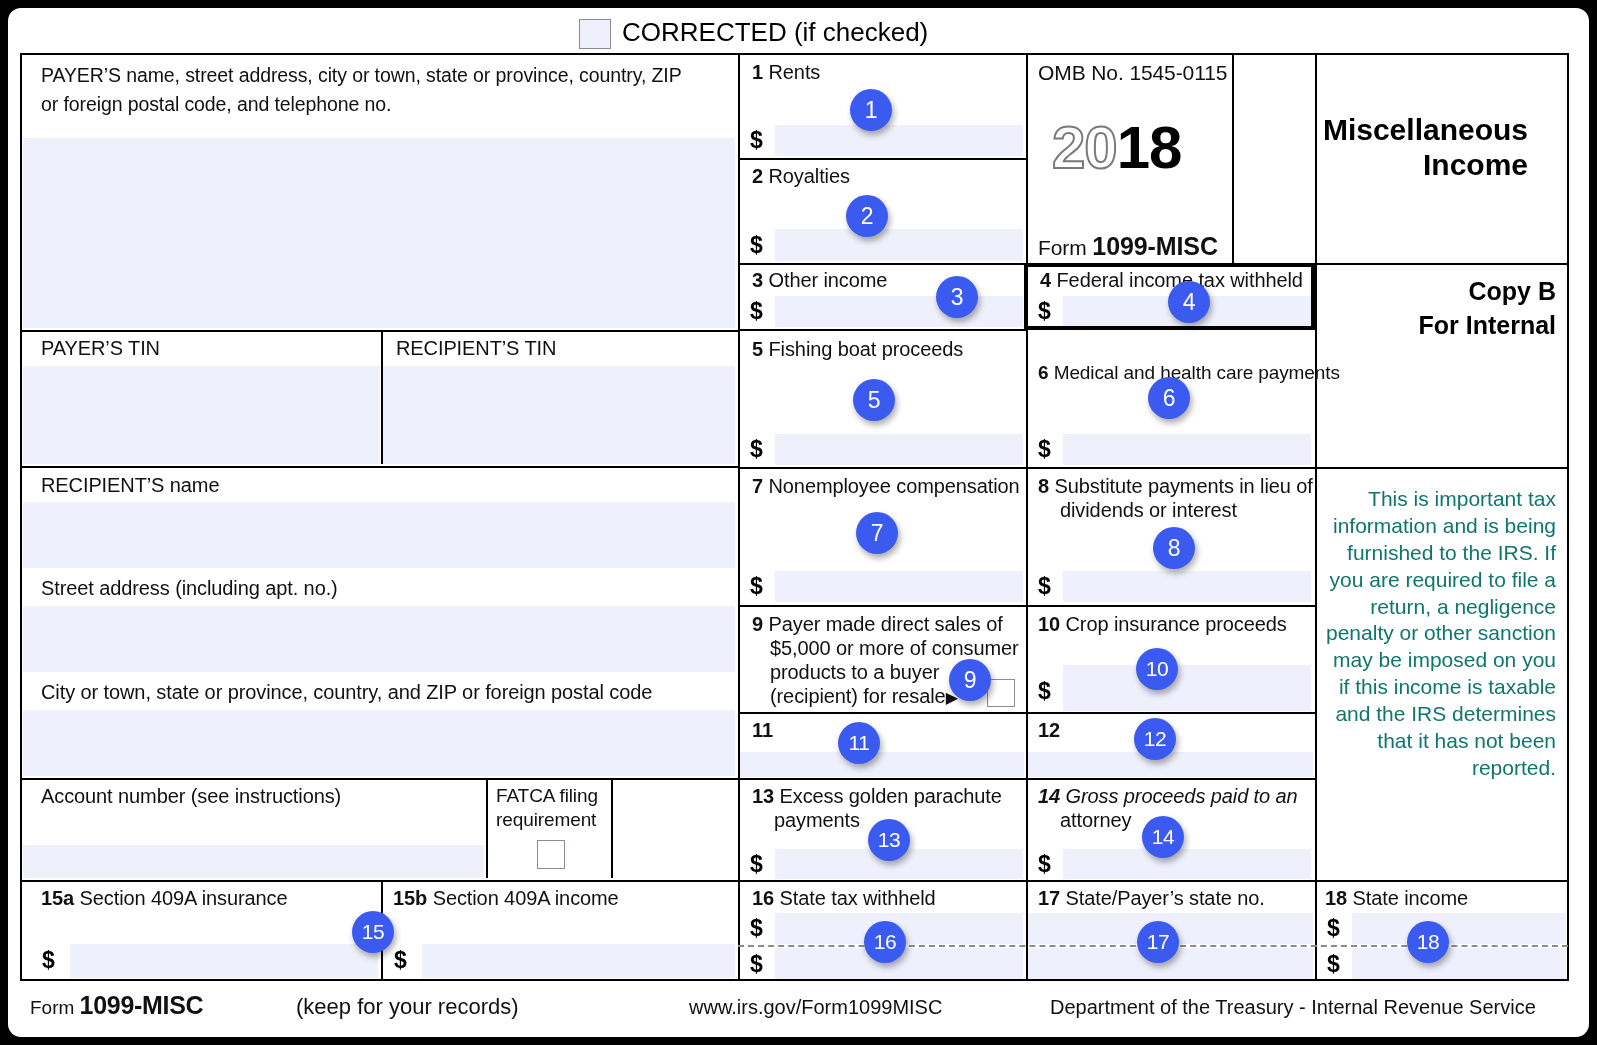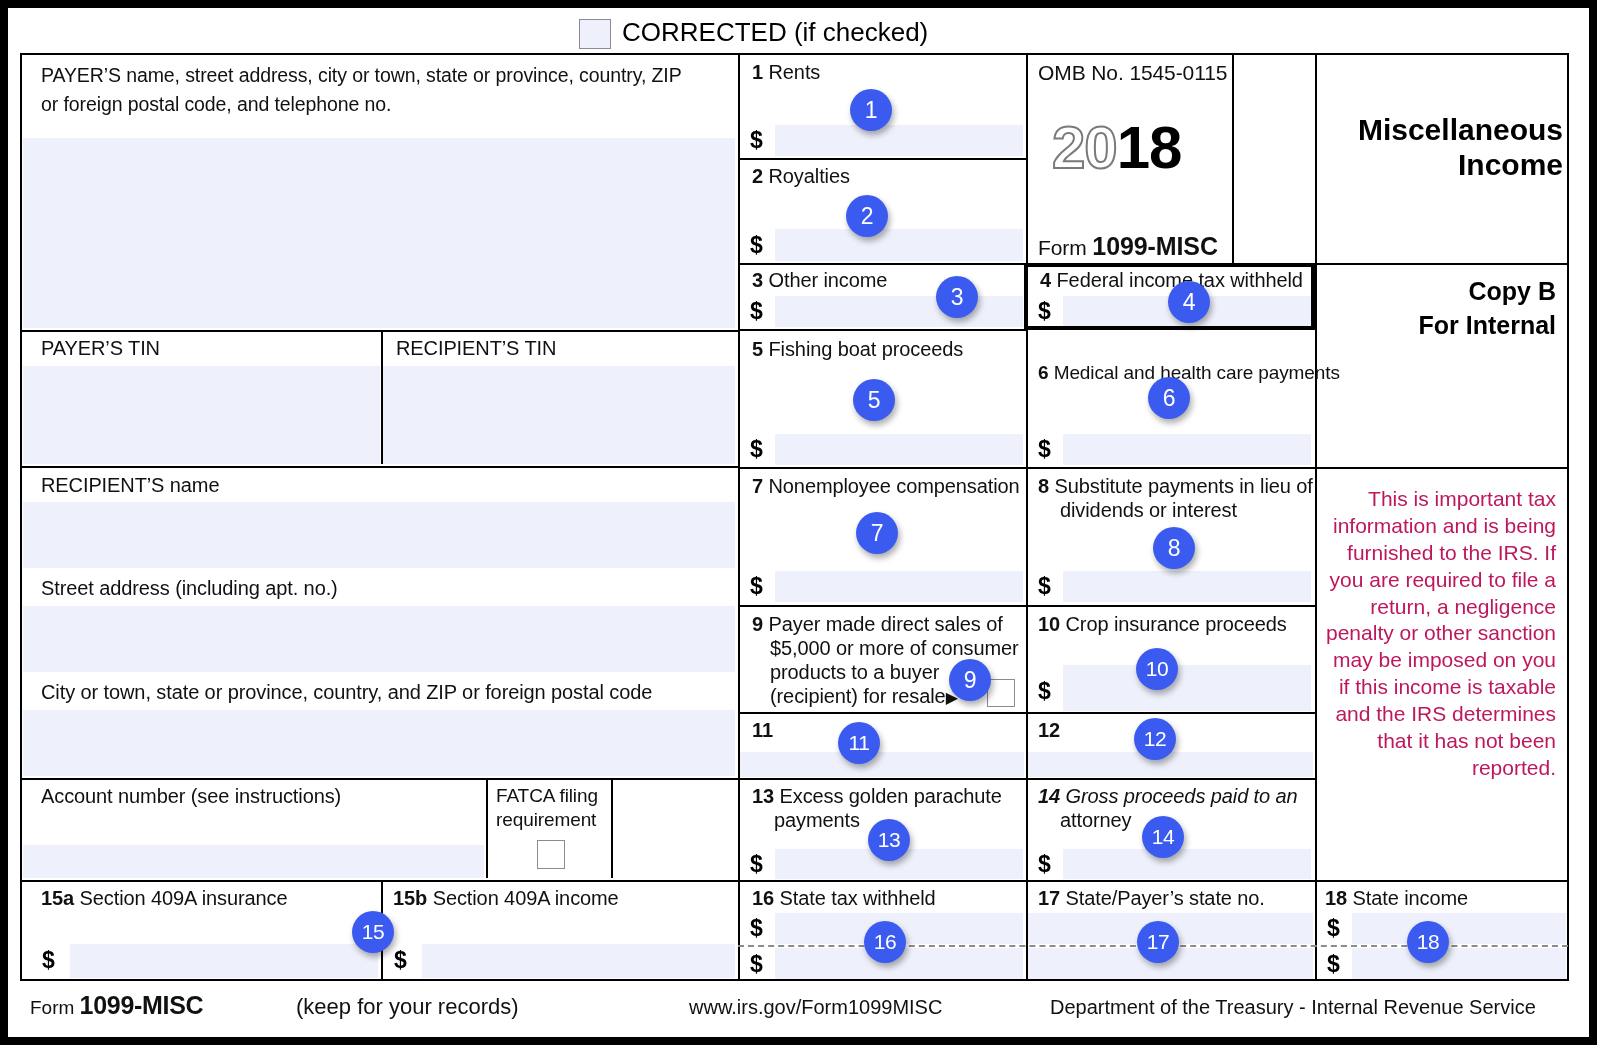--- a/index.html
+++ b/index.html
@@ -5,20 +5,21 @@
   html,body{margin:0;padding:0;background:#000;}
   body{font-family:"Liberation Sans",sans-serif;}
   #page{
     position:relative;width:1597px;height:1045px;background:#000;
     overflow:hidden;
   }
   
   #paper{
     position:absolute;left:8px;top:8px;width:1581px;height:1029px;
     background:#ffffff;
+    border-radius:13px;
   }
   .abs{position:absolute;box-sizing:border-box;}
   .fill{background:#eef0fb;}
   .lbl{
     font-size:19px;color:#111;line-height:1.18;
     letter-spacing:-0.1px;
   }
   .lbl b{font-weight:bold;}
   .lbl-sm{font-size:17.5px;}
   .cap{font-size:19.5px;}
@@ -39,21 +40,21 @@
   }
   .badge.wide{font-size:21px;}
   
   .yr{font-size:60px;font-weight:bold;line-height:1;letter-spacing:-1px;}
   .yr .hollow{
     color:#ffffff;-webkit-text-stroke:2px #7a7a7a;
   }
   .yr .solid{color:#000;}
   .bigtitle{font-size:30px;font-weight:bold;line-height:1.18;text-align:right;color:#000;}
   .copyb{font-size:25px;font-weight:bold;text-align:right;line-height:1.35;}
-  .notice{font-size:21px;line-height:1.28;text-align:right;color:#be185d;}
+  .notice{font-size:21px;line-height:1.28;text-align:right;color:#0f766e;}
   .thickbox{border:4px solid #000;}
   .dashed{
     border-top:2px dashed #8b8b8b;
   }
   .arrow{font-size:16px;line-height:1;}
   .ftr{font-size:19px;color:#111;}
   .ftr .big{font-size:25px;font-weight:bold;letter-spacing:-0.3px;}
 </style>
 </head>
 <body>
@@ -257,21 +258,21 @@
   <div class="abs" style="left:1224px;top:45px;width:0;height:210px;border-left:2.5px solid #000;"></div>
   <div class="abs lbl" style="left:1030px;top:53px;font-size:21px;">OMB No. 1545-0115</div>
   <div class="abs yr" style="left:1044px;top:110px;">
      <span class="hollow">20</span><span class="solid">18</span>
   </div>
   <div class="abs lbl" style="left:1030px;top:224px;font-size:21px;">
      <span>Form</span>
      <b style="font-size:25px;">1099-MISC</b>
   </div>
 
-  <div class="abs bigtitle" style="left:1249px;top:104px;width:306px;">
+  <div class="abs bigtitle" style="left:1214px;top:104px;width:306px;">
      <div>Miscellaneous</div>
      <div>Income</div>
   </div>
 
   <div class="abs" style="left:1307px;top:255px;width:254px;height:0;border-top:2.5px solid #000;"></div>
   <div class="abs copyb" style="left:1320px;top:258px;width:228px;margin-top:9px;">
      <div>Copy B</div>
      <div>For Internal</div>
   </div>
 

